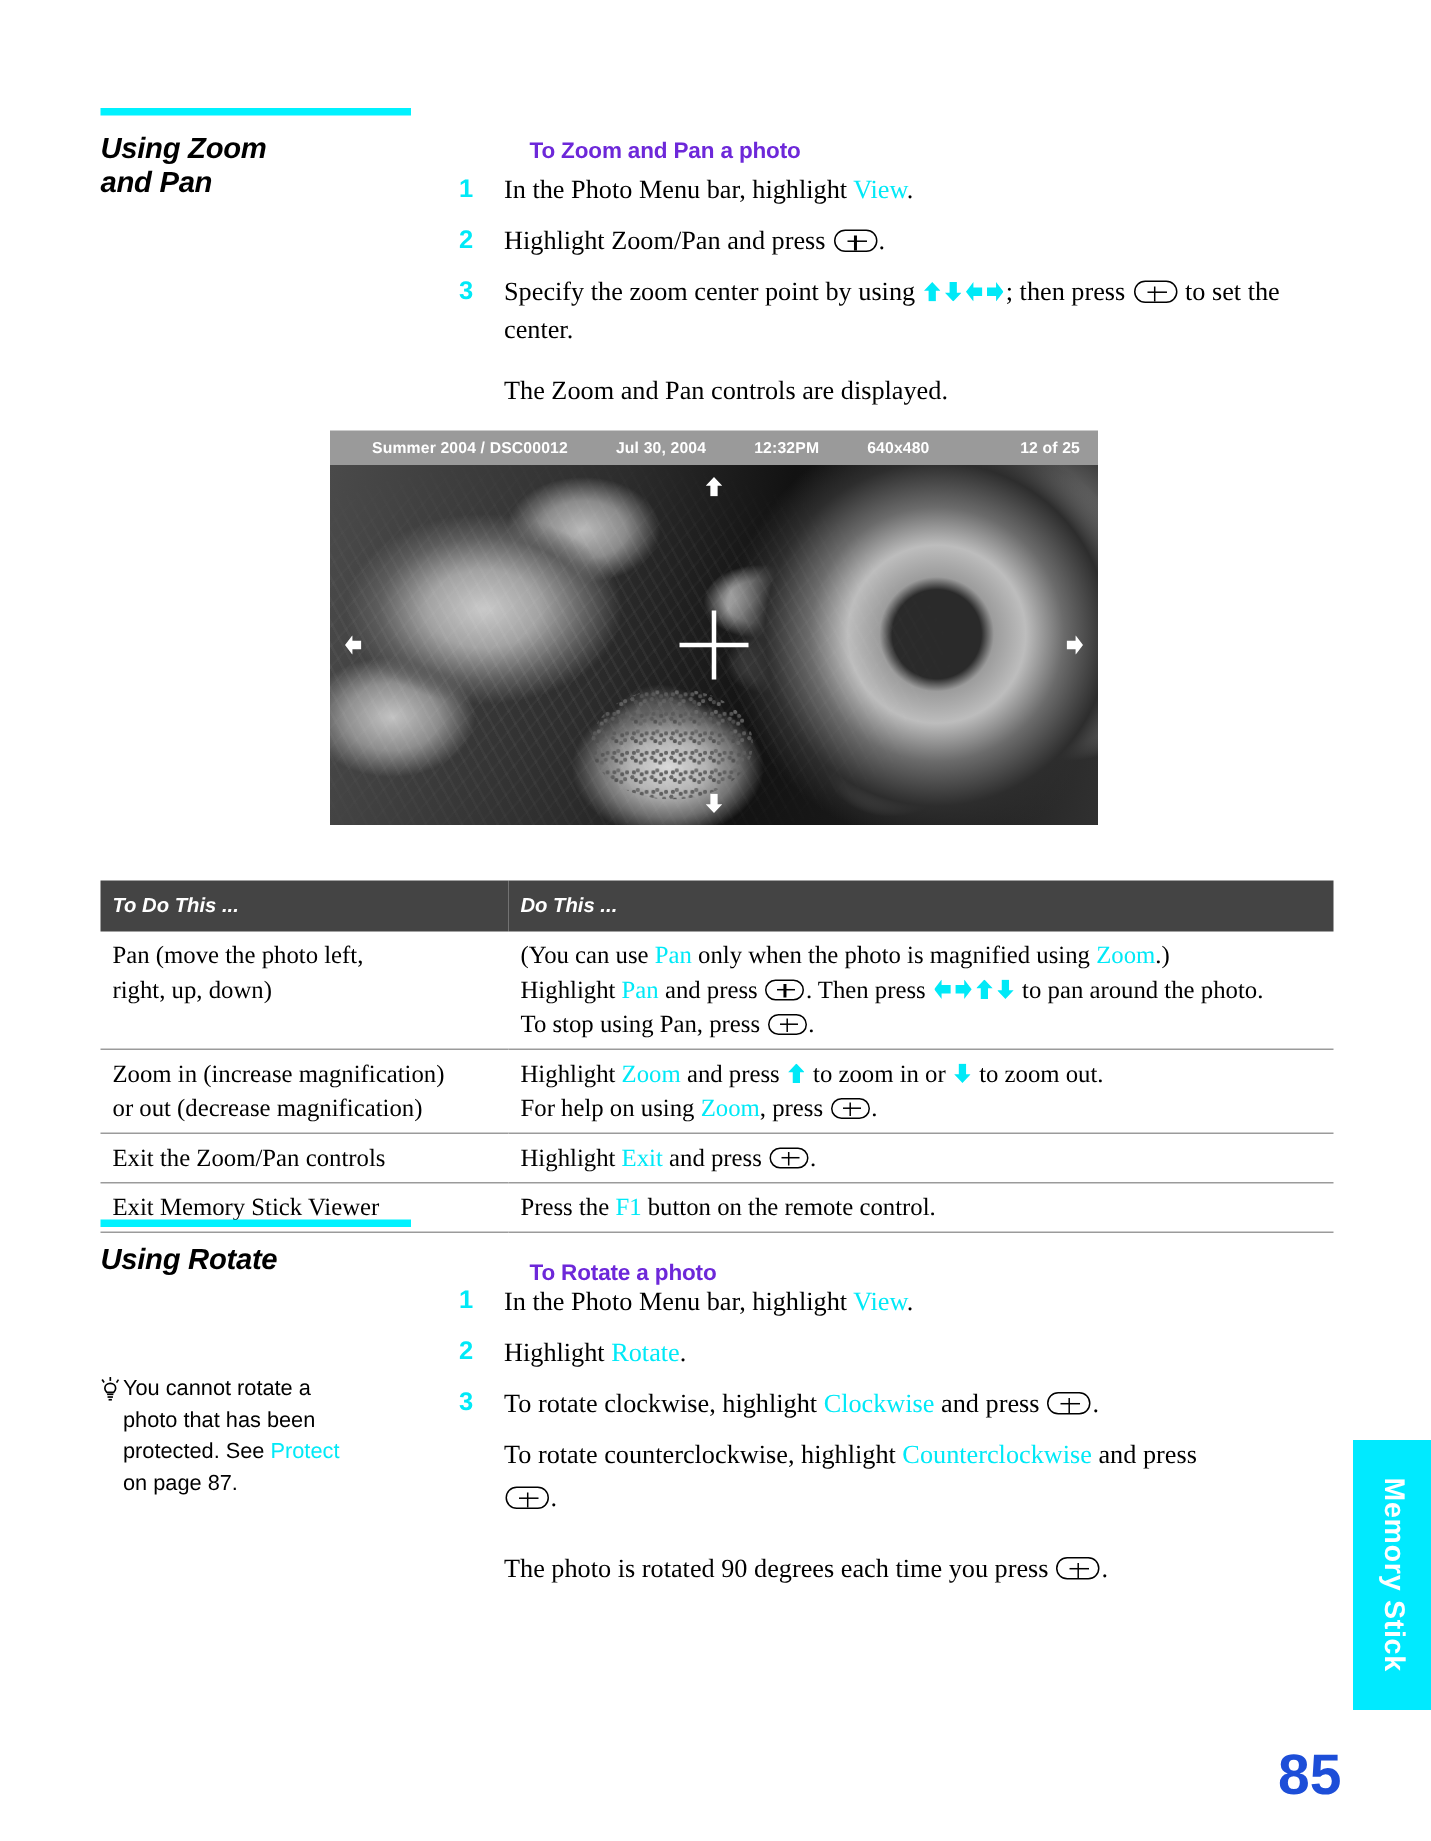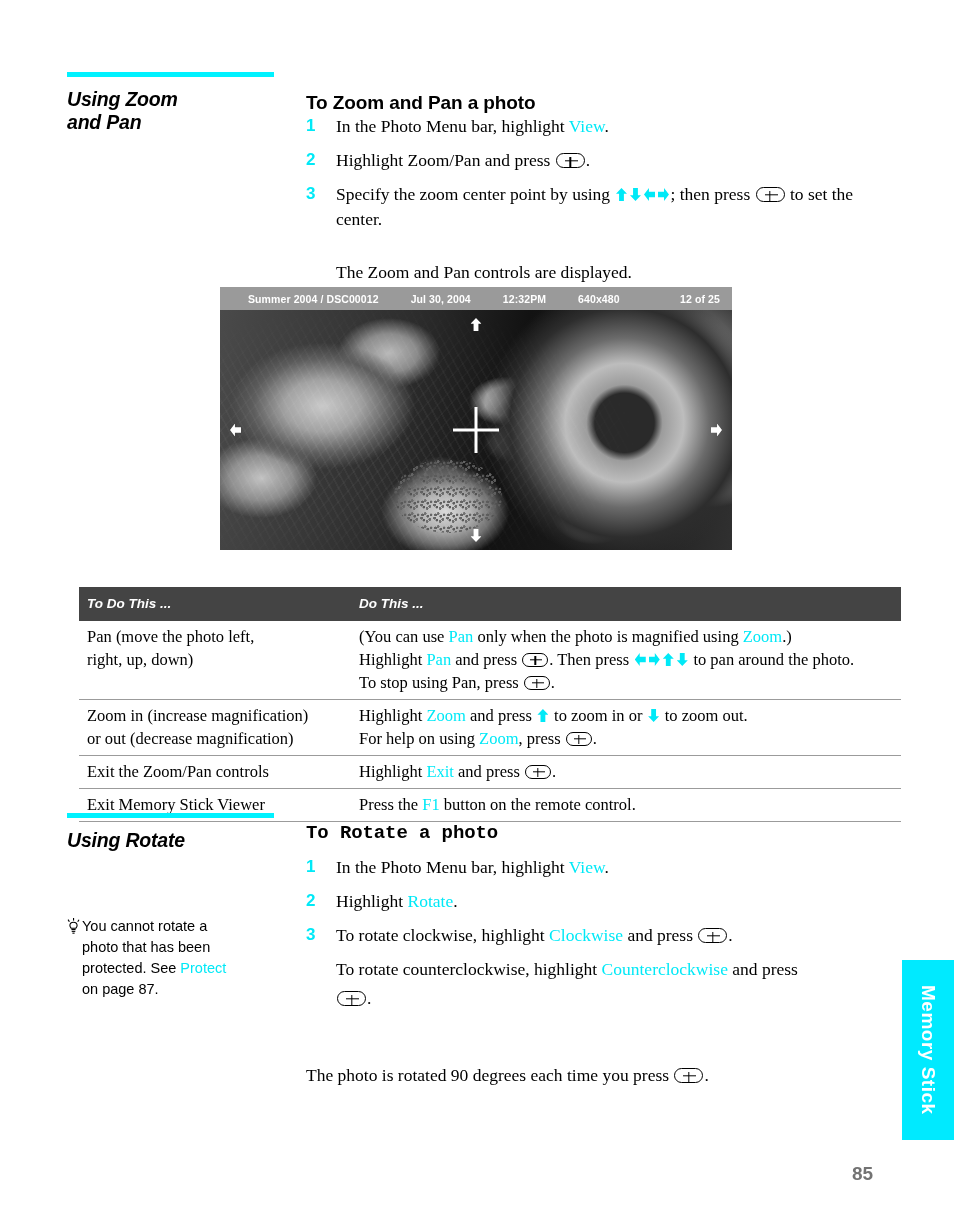--- a/index.html
+++ b/index.html
@@ -23,22 +23,22 @@
     font-family: "Liberation Sans", sans-serif;
     font-weight: bold; font-style: italic;
     font-size: 19.5px; line-height: 23px;
     color: #000; letter-spacing: -0.2px;
   }
 
   
   .sub-head {
     position: absolute;
     font-family: "Liberation Sans", sans-serif;
-    font-weight: bold; font-size: 19px;
-    color: #000000; letter-spacing: -0.1px;
+    font-weight: bold; font-size: 15px;
+    color: #6d28d9; letter-spacing: -0.1px; margin-left: 47px;
   }
   .steps { position: absolute; }
   .step { display: flex; margin-bottom: 9px; }
   .step-num {
     width: 30px; flex: 0 0 30px;
     font-family: "Liberation Sans", sans-serif;
     font-weight: bold; font-size: 17px; color: #00e9f7;
     line-height: 24px;
   }
   .step-body { font-size: 17.5px; line-height: 25px; }
@@ -166,21 +166,21 @@
     position:absolute; background:#00eaff;
     display:flex; align-items:center; justify-content:center;
   }
   .sidetab span {
     font-family:"Liberation Sans", sans-serif;
     font-weight:bold; font-size:19px; color:#ffffff;
     writing-mode: vertical-rl; letter-spacing: .5px;
   }
   .pageno {
     position:absolute; font-family:"Liberation Sans", sans-serif;
-    font-weight:bold; font-size:19px; color:#737373;
+    font-weight:bold; font-size:38px; color:#1d4ed8;
   }
 </style>
 </head>
 <body>
 
 <div class="page">
 
   <div class="sec-rule" style="left:67px; top:72px; width:207px;"></div>
 
   <div class="sec-title" style="left:67px; top:88px; width:220px;">
@@ -200,21 +200,21 @@
     <div class="step">
       <div class="step-num">2</div>
       <div class="step-body"><span>Highlight Zoom/Pan and press </span><span class="btn-pill"></span><span>.</span></div>
     </div>
 
     <div class="step">
       <div class="step-num">3</div>
       <div class="step-body"><span>Specify the zoom center point by using </span><span class="arw up"><i></i></span><span class="arw dn"><i></i></span><span class="arw lf"><i></i></span><span class="arw rt"><i></i></span><span>; then press </span><span class="btn-pill"></span><span> to set the center.</span></div>
     </div>
 
-    <div class="step" style="margin-top:28px;font-family:Liberation Serif, serif;">
+    <div class="step" style="margin-top:16px;font-family:Liberation Serif, serif;">
       <div class="step-num"></div>
       <div class="step-body">The Zoom and Pan controls are displayed.</div>
     </div>
   </div>
 
   <div class="shot" style="left:220px; top:287px; width:512px;">
 
     <div class="shot-bar">
       <div class="left">
         <span>Summer 2004  /  DSC00012</span>
@@ -239,21 +239,21 @@
         </div>
       <div class="oarw lf">
           <i></i>
         </div>
       <div class="oarw rt">
           <i></i>
         </div>
     </div>
   </div>
 
-  <table class="tbl" style="left:79px; top:587px; width:822px;">
+  <table class="tbl" style="left:67px; top:587px; width:822px;">
     <tbody>
         <tr class="hdr">
       <td style="width:272px;">To Do This ...</td>
       <td>Do This ...</td>
     </tr>
 
     <tr class="row">
       <td class="c1">
         <div>Pan (move the photo left,</div>
         <div>right, up, down)</div>
@@ -295,21 +295,21 @@
     </tr>
   </tbody>
     </table>
 
   <div class="sec-rule" style="left:67px; top:813px; width:207px;"></div>
 
   <div class="sec-title" style="left:67px; top:829px; width:220px;">
     <div>Using Rotate</div>
   </div>
 
-  <div class="sub-head" style="left:306px; top:822px;font-family:Liberation Mono, monospace;">To Rotate a photo</div>
+  <div class="sub-head" style="left:306px; top:840px;">To Rotate a photo</div>
 
   <div class="steps" style="left:306px; top:855px; width:584px;">
 
     <div class="step">
       <div class="step-num">1</div>
       <div class="step-body"><span>In the Photo Menu bar, highlight </span><span class="cy">View</span><span>.</span></div>
     </div>
 
     <div class="step">
       <div class="step-num">2</div>
@@ -318,21 +318,21 @@
 
     <div class="step">
       <div class="step-num">3</div>
       <div class="step-body">
         <div><span>To rotate clockwise, highlight </span><span class="cy">Clockwise</span><span> and press </span><span class="btn-pill"></span><span>.</span></div>
         <div style="margin-top:9px;text-align:right;"><span>To rotate counterclockwise, highlight </span><span class="cy">Counterclockwise</span><span> and press</span></div>
         <div style="margin-top:4px;"><span class="btn-pill"></span><span>.</span></div>
       </div>
     </div>
 
-    <div class="step" style="margin-top:22px;flex-direction:column;">
+    <div class="step" style="margin-top:22px;">
       <div class="step-num"></div>
       <div class="step-body"><span>The photo is rotated 90 degrees each time you press </span><span class="btn-pill"></span><span>.</span></div>
     </div>
   </div>
 
   <div class="tip" style="left:66px; top:916px; width:230px;">
     <div class="bulb">
       <svg width="15" height="17" viewBox="0 0 15 17" aria-hidden="true">
         <path d="M7.5 4.2 C5.3 4.2 3.9 5.7 3.9 7.5 C3.9 8.8 4.7 9.5 5.2 10.2 L9.8 10.2 C10.3 9.5 11.1 8.8 11.1 7.5 C11.1 5.7 9.7 4.2 7.5 4.2 Z" fill="none" stroke="#000" stroke-width="1.1"></path>
         <rect x="5.4" y="11" width="4.2" height="1.1" fill="#000"></rect>

